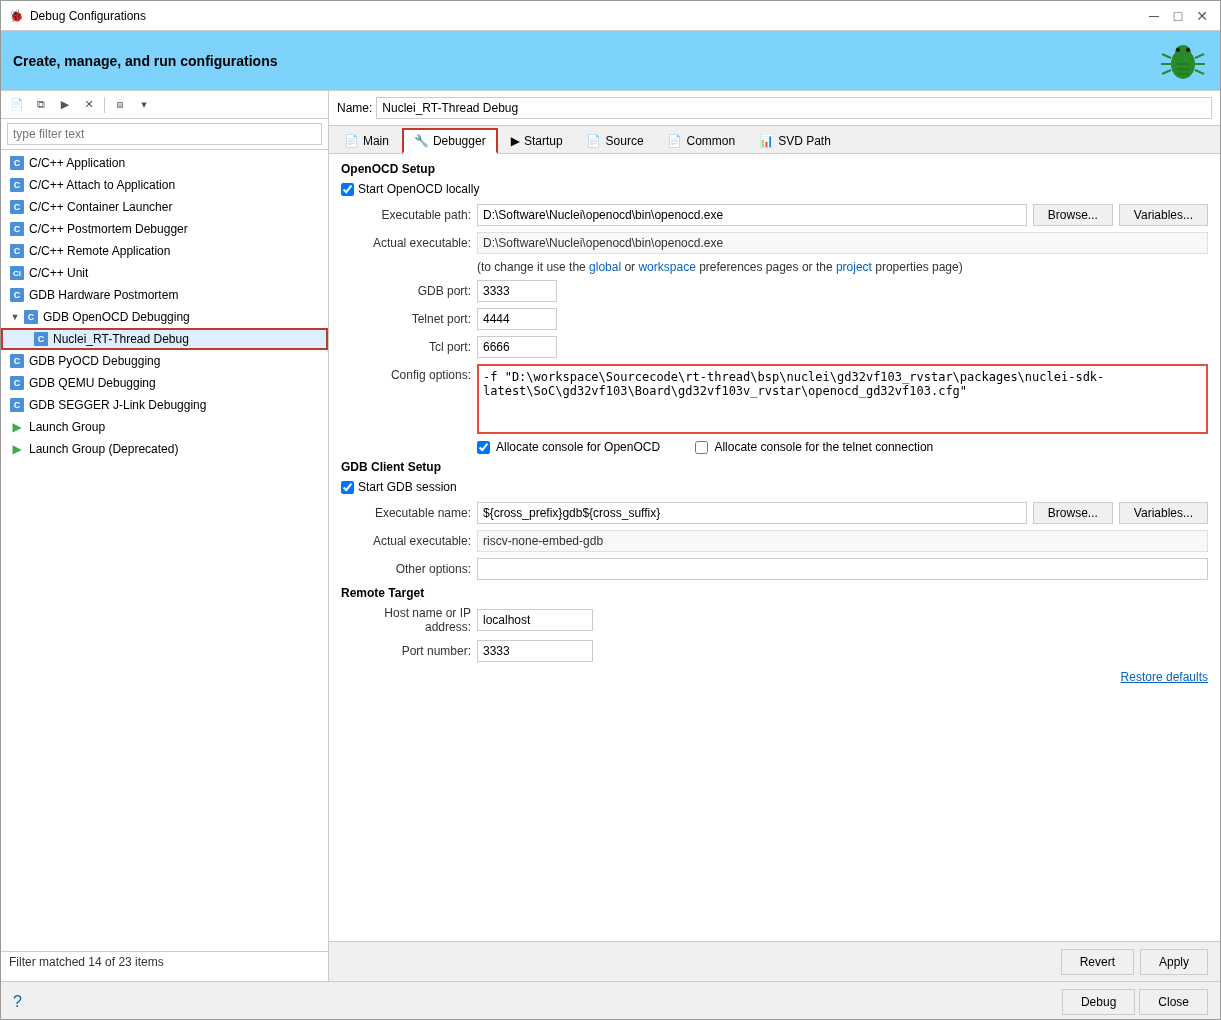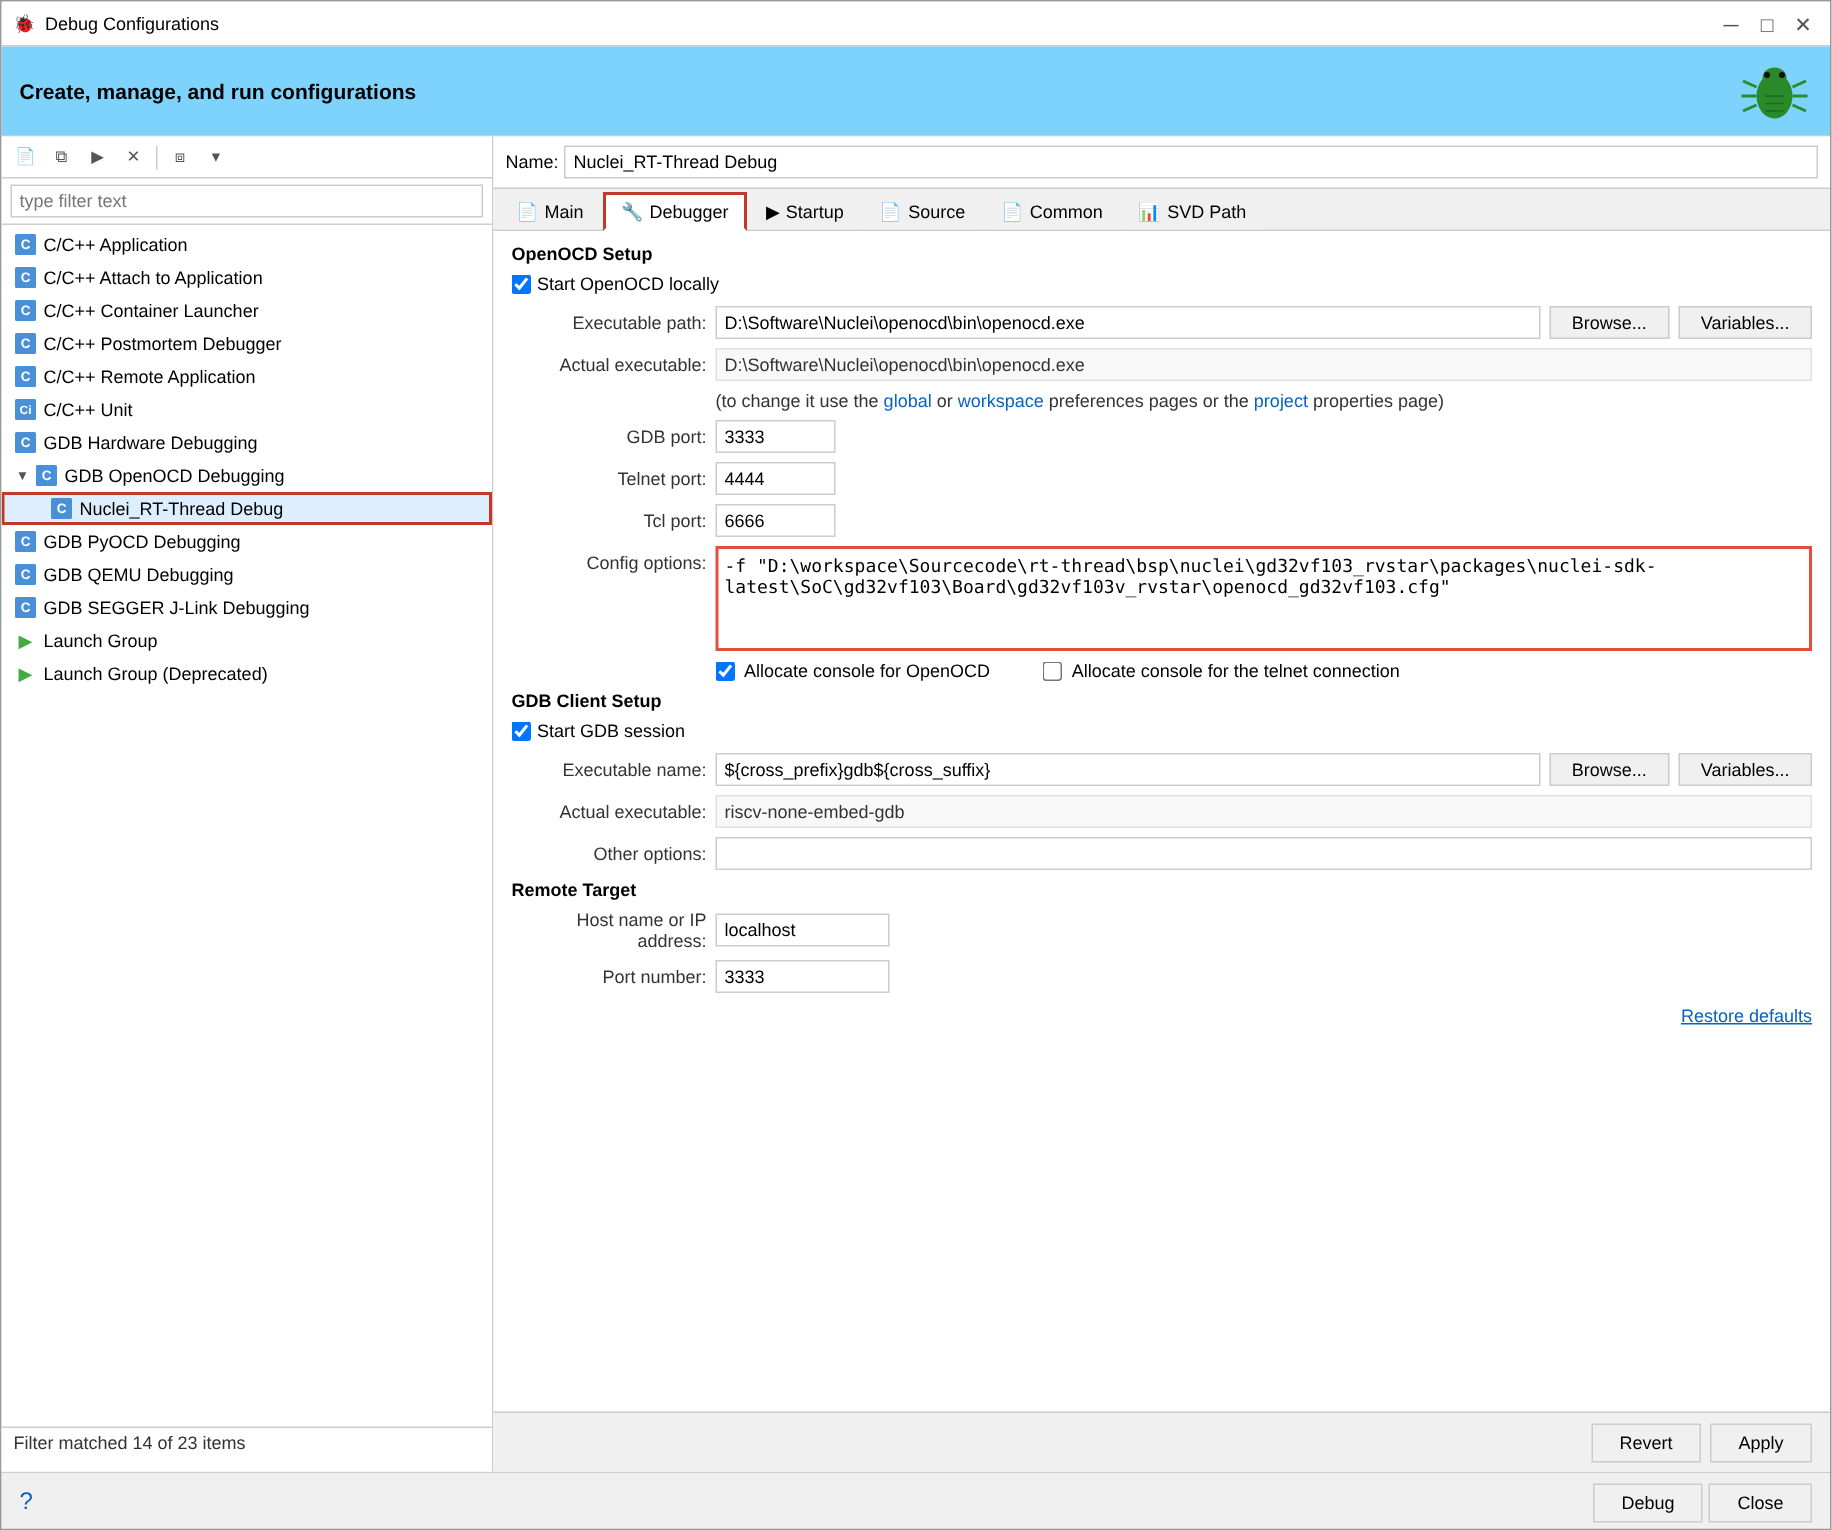--- a/index.html
+++ b/index.html
@@ -403,21 +403,21 @@
       <div class="tree-item">
         <span class="tree-item-icon">
             <span class="c-icon ci" style="font-size:8px">Ci</span>
           </span>
         <span class="tree-item-label">C/C++ Unit</span>
       </div>
       <div class="tree-item">
         <span class="tree-item-icon">
             <span class="c-icon">C</span>
           </span>
-        <span class="tree-item-label">GDB Hardware Debugging</span>
+        <span class="tree-item-label">GDB Hardware Postmortem</span>
       </div>
       <div class="tree-item">
         <span class="tree-expander">▼</span>
         <span class="tree-item-icon">
             <span class="c-icon">C</span>
           </span>
         <span class="tree-item-label">GDB OpenOCD Debugging</span>
       </div>
       <div class="tree-item selected" style="padding-left:30px; border:2px solid #c0392b; background:#ddeeff;">
         <span class="tree-item-icon">

